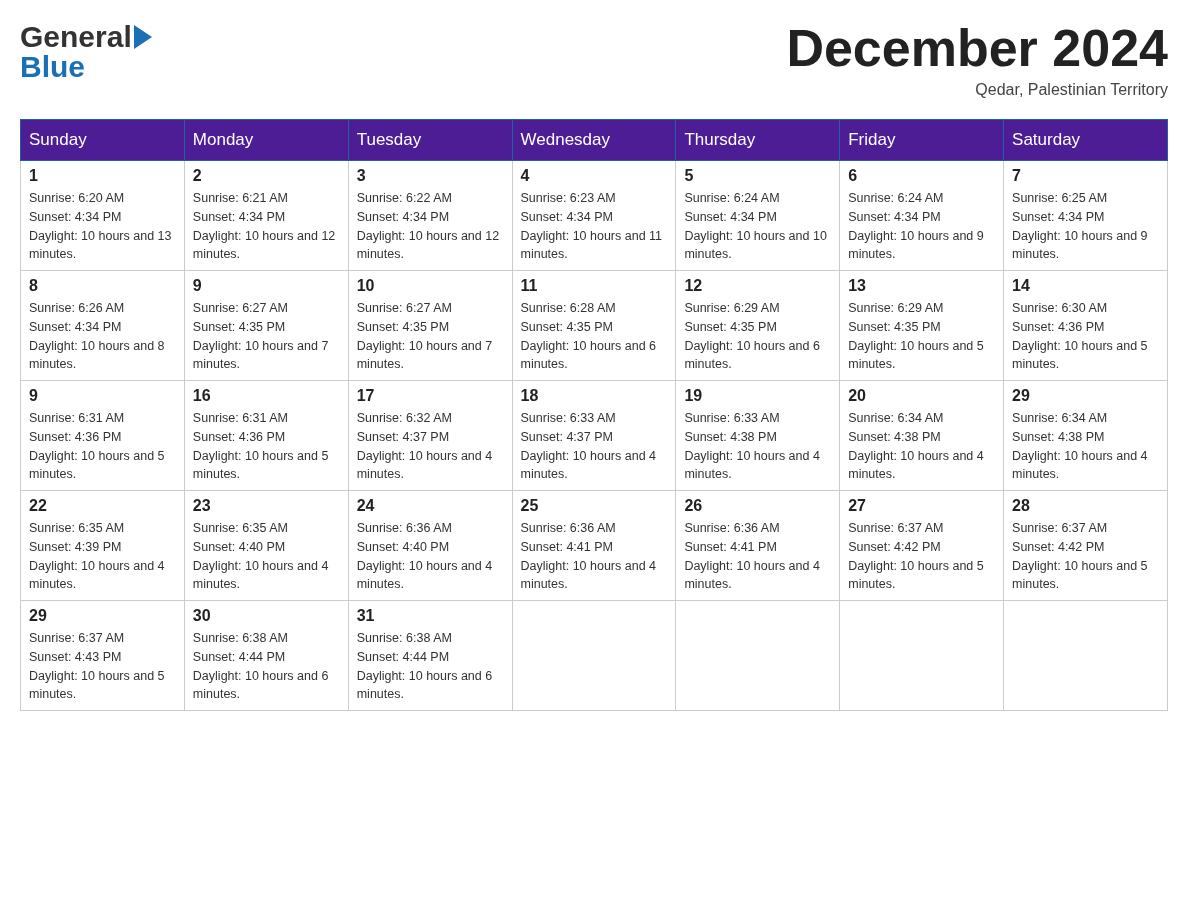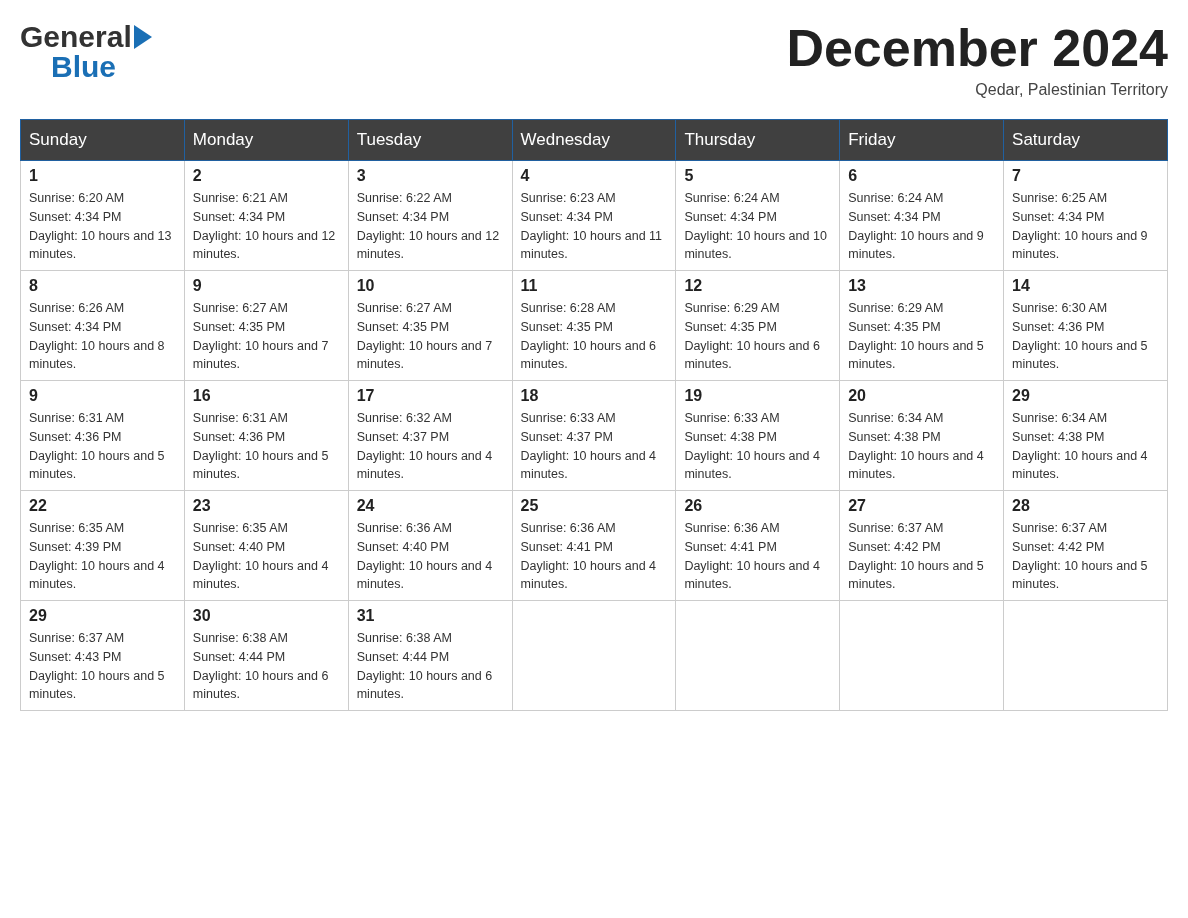--- a/index.html
+++ b/index.html
@@ -29,21 +29,21 @@
       font-size: 16px;
       color: #444;
       margin-top: 4px;
     }
     .calendar {
       width: 100%;
       border-collapse: collapse;
       border: 1px solid #aaa;
     }
     .calendar th {
-      background-color: #404040;
+      background-color: #4c1d95;
       color: #ffffff;
       font-size: 17px;
       font-weight: normal;
       padding: 10px 8px;
       text-align: left;
       border: 1px solid #2060a0;
     }
     .calendar td {
       vertical-align: top;
       padding: 6px 8px;
@@ -83,21 +83,20 @@
       align-items: center;
       font-size: 30px;
       font-weight: bold;
       color: #333;
     }
     .logo-line2 {
       font-size: 30px;
       font-weight: bold;
       color: #1a6fb5;
       margin-top: -4px;
-      margin-left: 31px;
     }
     .triangle-right {
       width: 0;
       height: 0;
       border-top: 12px solid transparent;
       border-bottom: 12px solid transparent;
       border-left: 18px solid #1a6fb5;
       display: inline-block;
       margin-left: 2px;
     }

